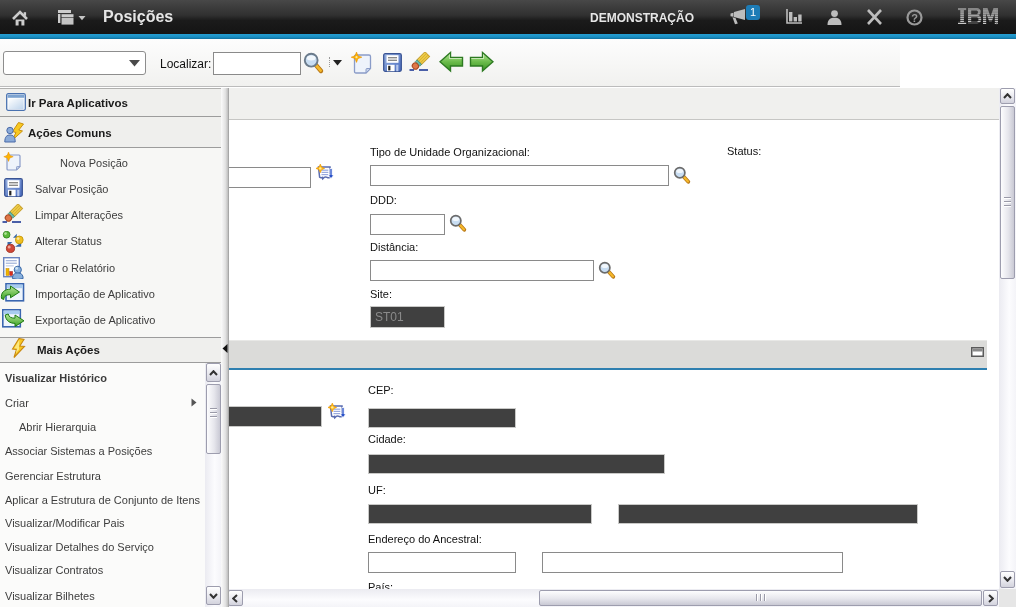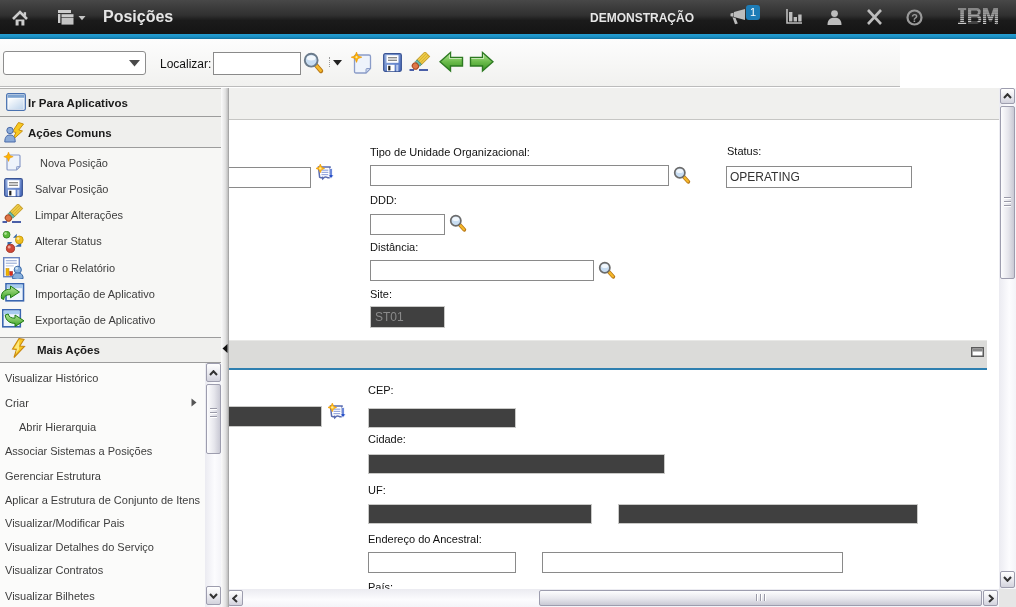--- a/index.html
+++ b/index.html
@@ -78,21 +78,20 @@
 <div class="inp" style="left:140px;top:167px;width:171px;height:21px;"></div>
 <svg class="abs" style="left:316px;top:164px;" width="18" height="19">
       <use href="#sym-dmenu"></use>
     </svg>
 <div class="lbl" style="left:370px;top:146px;">Tipo de Unidade Organizacional:</div>
 <div class="inp" style="left:370px;top:165px;width:299px;height:21px;"></div>
 <svg class="abs" style="left:673px;top:166px;" width="19" height="19">
       <use href="#sym-mag"></use>
     </svg>
 <div class="lbl" style="left:727px;top:145px;">Status:</div>
-<div class="inp" style="left:726px;top:166px;width:186px;height:22px;line-height:20px;padding-left:3px;color:#333;font-size:12px;">OPERATING</div>
 <div class="lbl" style="left:370px;top:194px;">DDD:</div>
 <div class="inp" style="left:370px;top:214px;width:75px;height:21px;"></div>
 <svg class="abs" style="left:449px;top:214px;" width="19" height="19">
       <use href="#sym-mag"></use>
     </svg>
 <div class="lbl" style="left:370px;top:241px;">Distância:</div>
 <div class="inp" style="left:370px;top:260px;width:224px;height:21px;"></div>
 <svg class="abs" style="left:598px;top:261px;" width="19" height="19">
       <use href="#sym-mag"></use>
     </svg>
@@ -178,21 +177,21 @@
 <circle cx="6" cy="8.5" r="3.2" fill="#8aaad8" stroke="#4a6aa8" stroke-width="1"></circle>
 <path d="M0.8 20 C0.8 14.5 3 13 6 13 C9 13 11.2 14.5 11.2 20 Z" fill="#8aaad8" stroke="#4a6aa8" stroke-width="1"></path>
 </svg>
   <div class="sbhdrtxt" style="left:28px;top:39px;">Ações Comuns</div>
 
   <svg class="abs" style="left:3px;top:64px;" width="20" height="20" viewBox="0 0 20 20">
 <path d="M5 3 h11 q1 0 1 1 v10.5 l-3.5 3.5 h-8.5 q-1 0 -1 -1 v-13 q0 -1 1 -1 z" fill="#eef3fb" stroke="#8a9cc8" stroke-width="1.2"></path>
 <path d="M17 14.5 l-3.5 3.5 v-2.7 q0 -0.8 0.8 -0.8 z" fill="#c8d4ea" stroke="#8a9cc8" stroke-width="0.9"></path>
 <path d="M5.5 0 L6.8 3.4 L10.2 4.7 L6.8 6 L5.5 9.4 L4.2 6 L0.8 4.7 L4.2 3.4 Z" fill="#ffb400" stroke="#e89000" stroke-width="0.5"></path>
 </svg>
-      <div class="sbitem" style="left:20px;top:69px;padding-left:20px;">Nova Posição</div>
+      <div class="sbitem" style="left:40px;top:69px;padding-left:20px;">Nova Posição</div>
   <svg class="abs" style="left:4px;top:90px;" width="19" height="19" viewBox="0 0 19 19">
 <rect x="0.7" y="0.7" width="17.6" height="17.6" rx="1.5" fill="url(#gfl)" stroke="#3a5494" stroke-width="1.3"></rect>
 <rect x="3.5" y="2.2" width="12" height="7.6" fill="#fff"></rect>
 <rect x="5" y="4" width="9" height="1.4" fill="#8a8a8a"></rect>
 <rect x="5" y="6.6" width="9" height="1.4" fill="#8a8a8a"></rect>
 <rect x="13.2" y="11.8" width="2.2" height="6.4" fill="#b8c8ea"></rect>
 <rect x="4" y="11.8" width="7.6" height="6.4" fill="#fff"></rect>
 <rect x="5.2" y="12.8" width="2.2" height="4.6" fill="#222"></rect>
 </svg>
       <div class="sbitem" style="left:35px;top:95px;">Salvar Posição</div>
@@ -258,21 +257,21 @@
       <div class="sbitem" style="left:35px;top:226px;">Exportação de Aplicativo</div>
 
   <div class="sbhdr" style="top:249px;height:26px;border-top:1px solid #9c9c9c;border-bottom:1px solid #9c9c9c;"></div>
   <svg class="abs" style="left:10px;top:250px;" width="17" height="20" viewBox="0 0 17 20">
 <path d="M9 0.5 L2.5 11 L6.5 11.5 L4 19.5 L14.5 8.5 L9.8 8 L14 1.5 Z" fill="#f8c820" stroke="#c88810" stroke-width="1.1"></path>
 <path d="M9.3 1.8 L4.2 10.2 L7 10.6 L5.8 15.5 L9 11.5 Z" fill="#fce880"></path>
 </svg>
   <div class="sbhdrtxt" style="left:37px;top:256px;">Mais Ações</div>
 
   <div class="abs" style="left:0;top:275px;width:221px;height:244px;background:#fbfbfa;"></div>
-  <div class="sbitem" style="left:5px;top:284px;">Visualizar Histórico</div>
+  <div class="sbitem" style="left:5px;top:284px;font-weight:bold;">Visualizar Histórico</div>
   <div class="sbitem" style="left:5px;top:309px;">Criar</div>
   <svg class="abs" style="left:191px;top:310px;" width="6" height="9" viewBox="0 0 6 9">
         <path d="M0.5 0.5 L5.5 4.5 L0.5 8.5 Z" fill="#555"></path>
       </svg>
   <div class="sbitem" style="left:5px;top:333px;margin-left:14px;">Abrir Hierarquia</div>
   <div class="sbitem" style="left:5px;top:357px;">Associar Sistemas a Posições</div>
   <div class="sbitem" style="left:5px;top:382px;">Gerenciar Estrutura</div>
   <div class="sbitem" style="left:5px;top:406px;">Aplicar a Estrutura de Conjunto de Itens</div>
   <div class="sbitem" style="left:5px;top:429px;">Visualizar/Modificar Pais</div>
   <div class="sbitem" style="left:5px;top:453px;">Visualizar Detalhes do Serviço</div>

